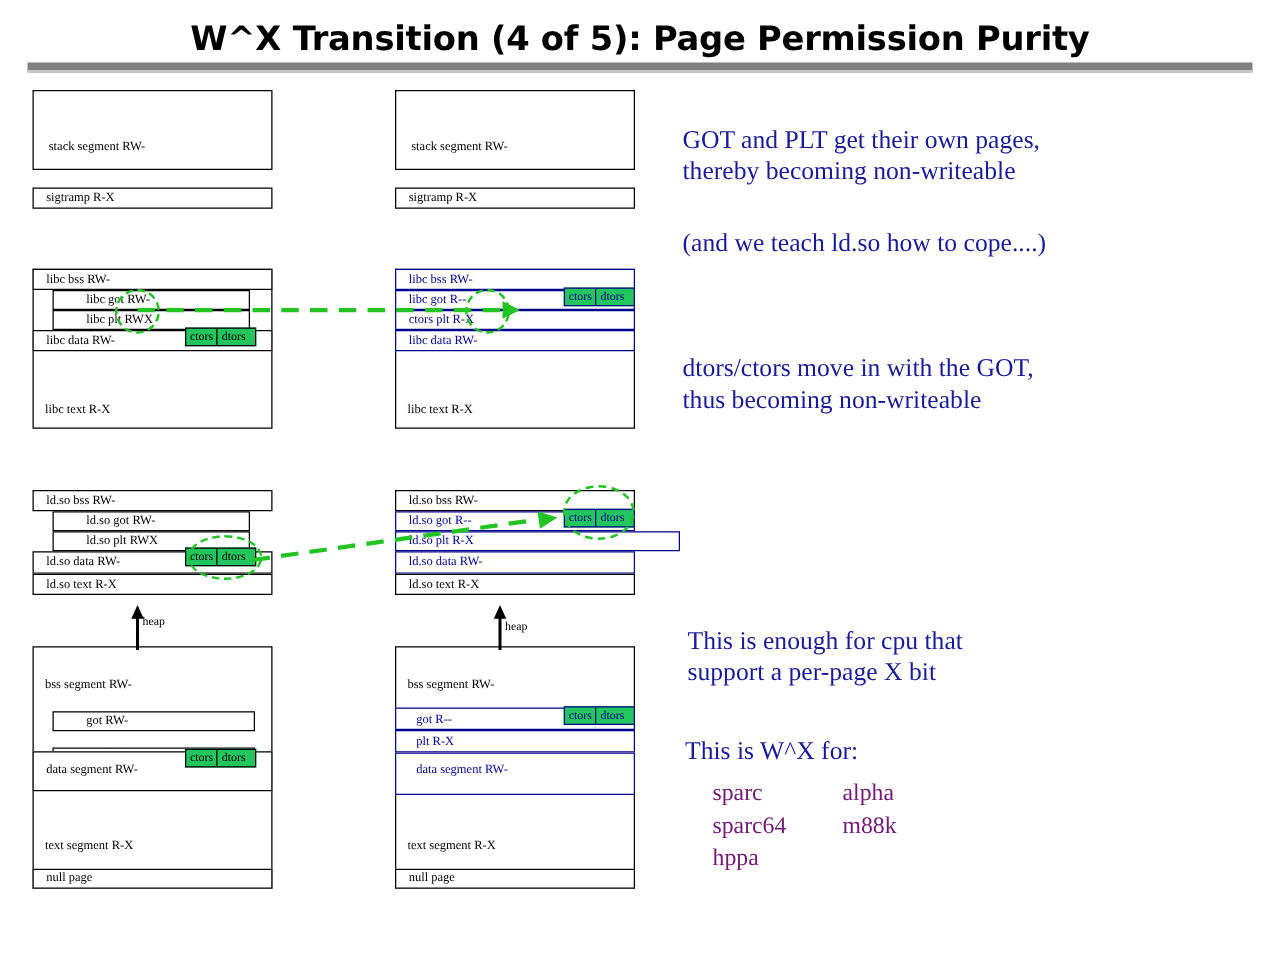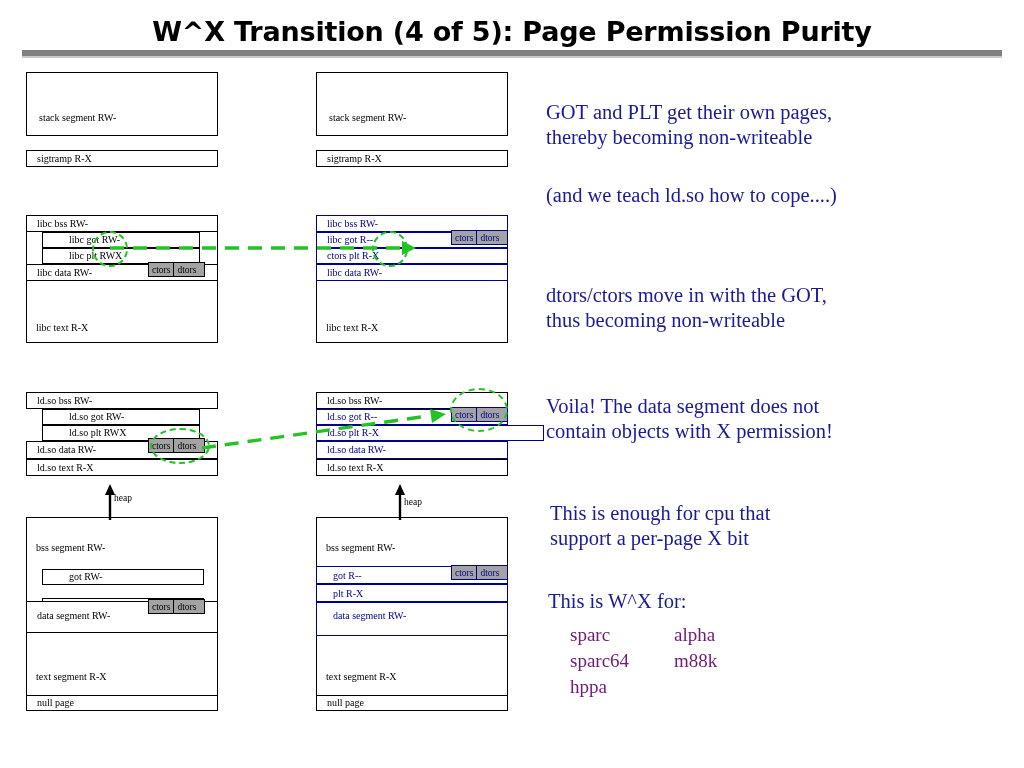--- a/index.html
+++ b/index.html
@@ -40,21 +40,21 @@
     font-size:10px;
   }
   .seg.blue{border-color:#00008b;color:#00008b;}
   .seg.blue > .lbl{color:#00008b;}
   .lbl.midleft{left:10px;top:50%;transform:translateY(-50%);}
   .lbl.indent{left:26px;top:50%;transform:translateY(-50%);}
 
   
   .ctd{
     position:absolute;box-sizing:border-box;
-    border:1.5px solid #000000;background:#a3a3a3;
+    border:1.5px solid #000000;background:#22c55e;
     height:15px;display:flex;align-items:center;
     font-size:9.5px;color:#000;z-index:6;
   }
   .ctd.blue{border-color:#00008b;color:#00008b;}
   .ctd span{
     display:flex;align-items:center;justify-content:center;
     height:100%;padding:0 3px;box-sizing:border-box;
   }
   .ctd span + span{border-left:1.5px solid #000000;}
   .ctd.blue span + span{border-left-color:#00008b;}
@@ -281,22 +281,20 @@
   </svg>
 
   <div class="note" style="left:546px;top:183px;width:430px;">(and we teach ld.so how to cope....)</div>
 
   <div class="note" style="left:546px;top:100px;width:430px;">GOT and PLT get their own pages,
 thereby becoming non-writeable</div>
 
   <div class="note" style="left:546px;top:283px;width:430px;">dtors/ctors move in with the GOT,
 thus becoming non-writeable</div>
 
-  <div class="note" style="left:546px;top:394px;width:430px;">Voila!  The data segment does not
- contain objects with X permission!</div>
 
   <div class="note" style="left:548px;top:589px;width:430px;">This is W^X for:</div>
 
   <div class="note" style="left:550px;top:501px;width:430px;">This is enough for cpu that
  support a per-page X bit</div>
 
   <div class="archlist" style="left:570px;top:622px;">
     <div>
       <span class="col c1">sparc</span><span class="col">alpha</span>
     </div>

